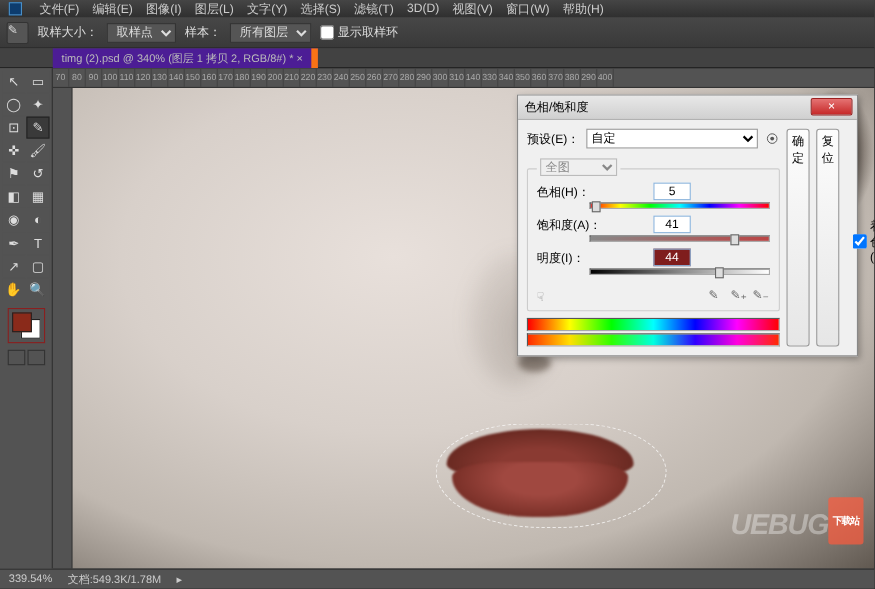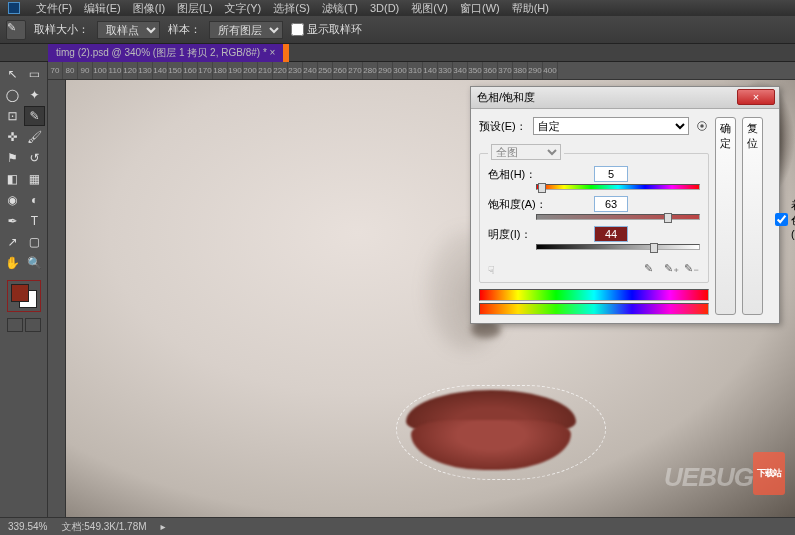--- a/index.html
+++ b/index.html
@@ -244,21 +244,21 @@
         <div class="slider-row">
           <span class="slider-label">色相(H)：</span>
           <span class="slider-val">5</span>
         </div>
         <div class="slider-track">
             <div class="slider-thumb" style="left:3%"></div>
           </div>
 
         <div class="slider-row">
           <span class="slider-label">饱和度(A)：</span>
-          <span class="slider-val">63</span>
+          <span class="slider-val">41</span>
         </div>
         <div class="slider-track sat">
             <div class="slider-thumb" style="left:81%"></div>
           </div>
 
         <div class="slider-row">
           <span class="slider-label">明度(I)：</span>
           <span class="slider-val hl">44</span>
         </div>
         <div class="slider-track light">

